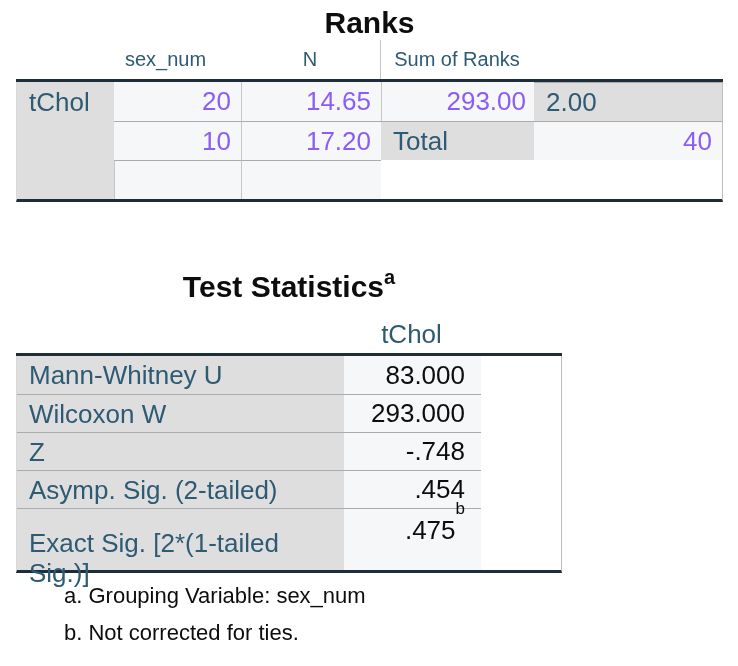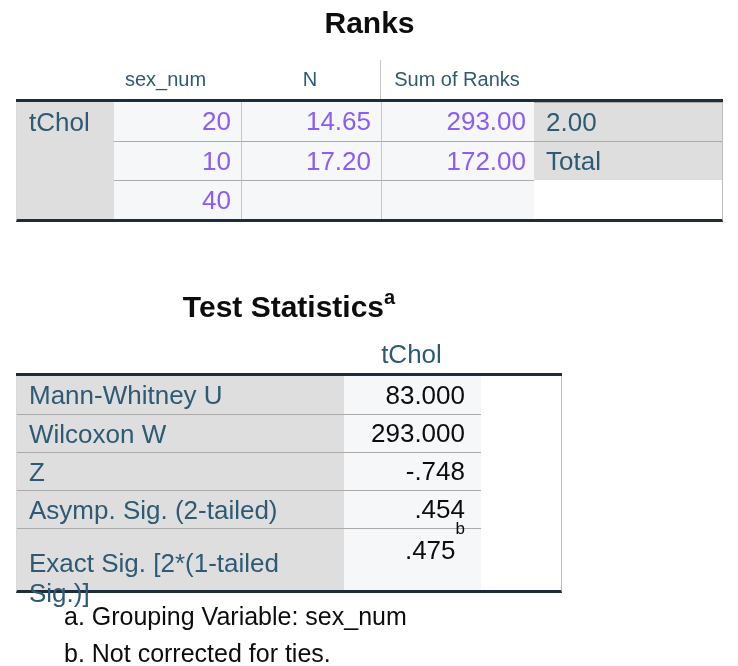--- a/index.html
+++ b/index.html
@@ -19,21 +19,21 @@
     color:var(--text);
   }
   .pivot-title{
     text-align:center;font-size:30px;font-weight:bold;color:#0d0d0d;
     line-height:34px;
   }
   .pivot-title sup{font-size:20px;position:relative;top:-2px;font-weight:bold;}
 
   
   .t1{margin:6px 0 0 16px;width:707px;}
-  .t1 .title{margin-bottom:20px;}
+  .t1 .title{margin-bottom:0;}
   .t1-header{
     display:grid;grid-template-columns:97px 127px 140px 153px 188px;
     height:42px;border-bottom:3px solid var(--thick-rule);
     align-items:center;font-size:20px;color:var(--accent-text);
   }
   .t1-header .h-group{padding-left:12px;text-align:left;}
   .t1-header .h-num{text-align:center;height:100%;display:flex;align-items:center;justify-content:center;}
   .t1-header .vline{border-left:1px solid var(--col-rule);}
   .t1-body{
     display:grid;grid-template-columns:97px 127px 140px 153px 188px;
@@ -81,21 +81,21 @@
   .t2-body .lcell span{display:inline-block;max-width:268px;line-height:30px;}
   .t2-body .vcell{
     background:var(--cell-bg);color:#0d0d0d;
     display:flex;align-items:center;justify-content:flex-end;padding-right:16px;
   }
   .t2-body .row-top{align-items:flex-start;padding-top:19px;}
   .t2-body .vcell.row-top{padding-top:6px;}
   .t2-body .rsep{border-top:1px solid var(--row-rule);}
   .t2-body sup{font-size:17px;position:relative;top:-6px;line-height:0;}
 
-  .footnotes{margin:8px 0 0 48px;font-size:25px;color:#0d0d0d;}
+  .footnotes{margin:8px 0 0 48px;font-size:22px;color:#0d0d0d;}
   .footnotes .fn{line-height:30px;margin-bottom:7px;}
 </style>
 </head>
 <body>
 
 <div class="t1">
   <div class="pivot-title title">Ranks</div>
 
   <div class="t1-header">
     <div></div>
@@ -107,21 +107,20 @@
   <div class="t1-body">
     <div class="rowhead">tChol</div>
 
     <div class="ncell">20</div>
     <div class="ncell vline">14.65</div>
     <div class="ncell vline sum">293.00</div>
 
     <div class="gcell rsep">2.00</div>
     <div class="ncell rsep">10</div>
     <div class="ncell vline rsep">17.20</div>
-    <div class="ncell vline rsep sum">172.00</div>
 
     <div class="gcell rsep">Total</div>
     <div class="ncell rsep">40</div>
     <div class="ncell vline rsep"></div>
     <div class="ncell vline rsep sum"></div>
   </div>
 </div>
 
 <div class="t2">
   <div class="pivot-title title"><span>Test Statistics</span><sup>a</sup></div>

